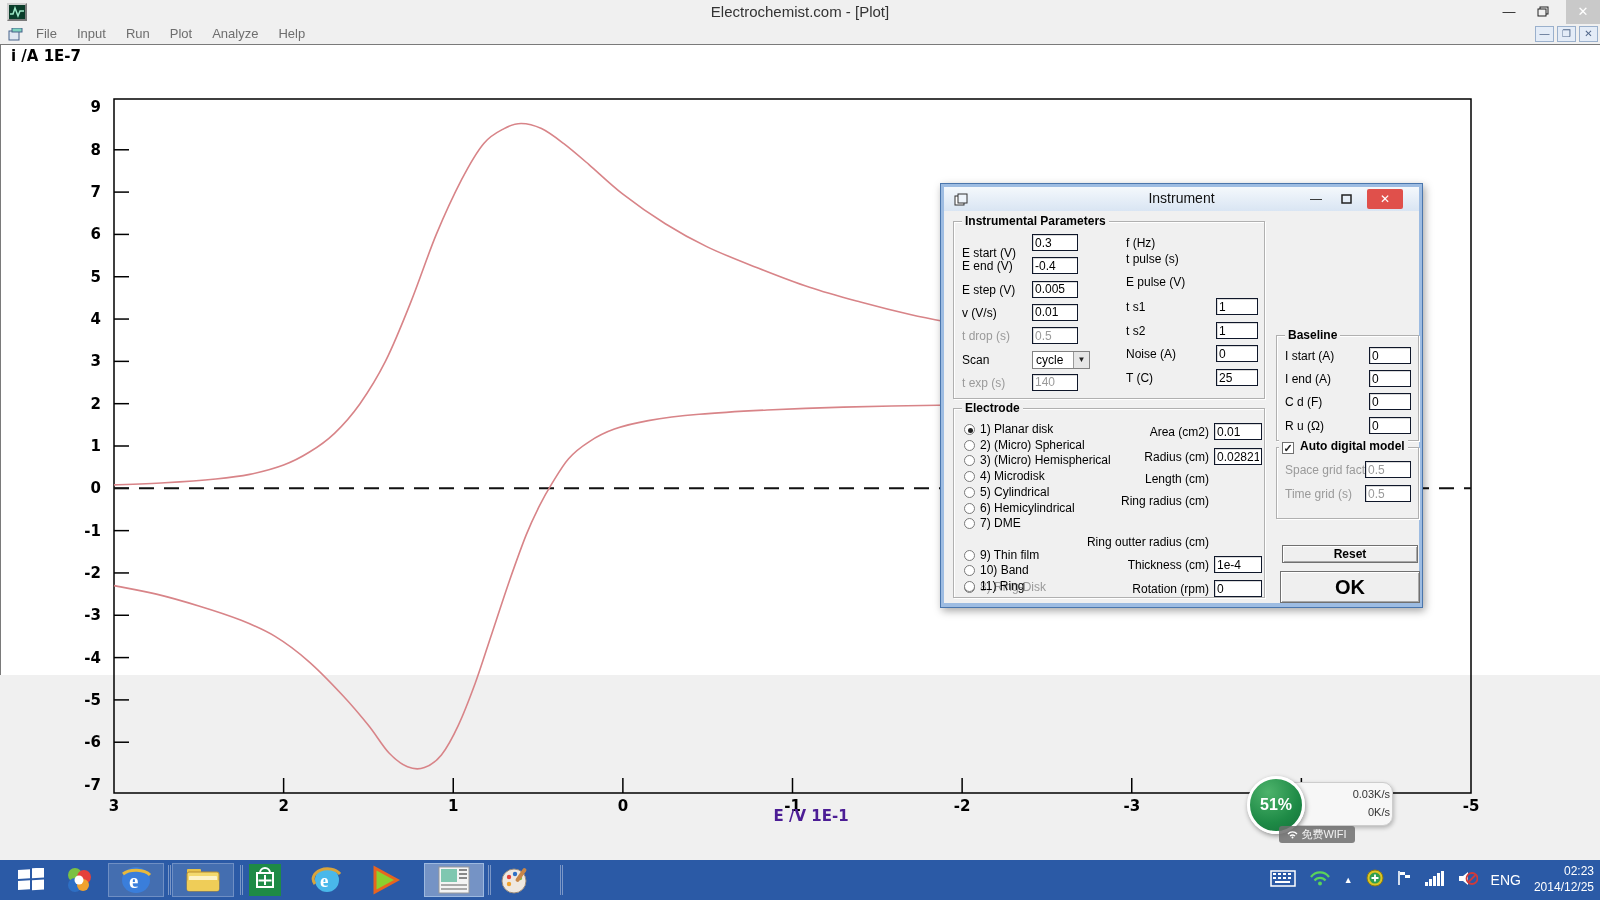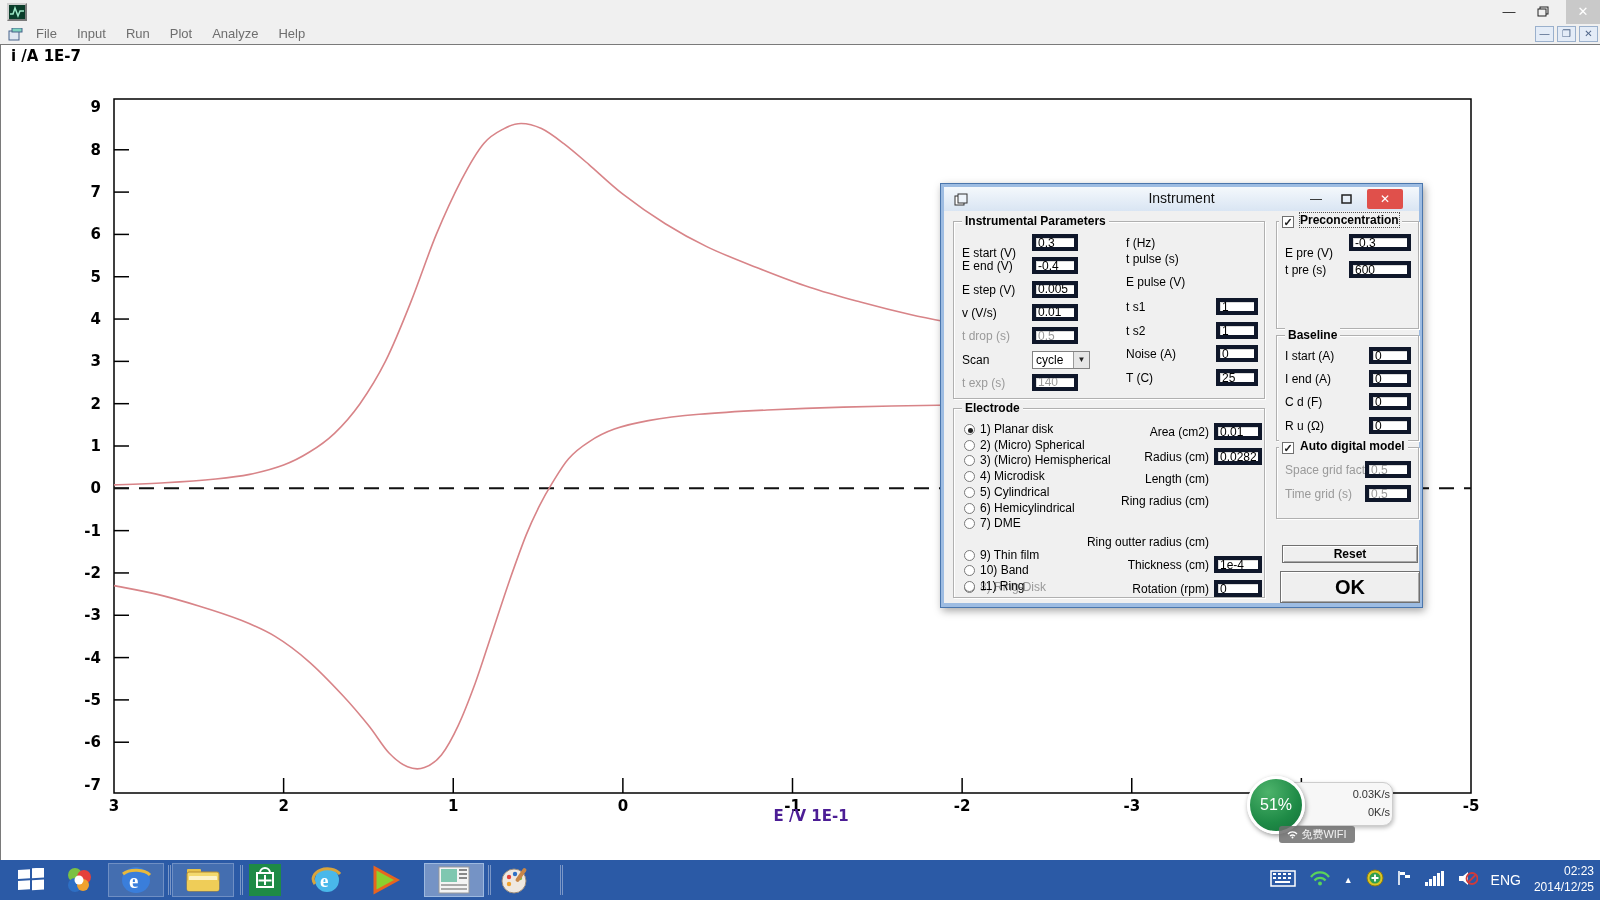--- a/index.html
+++ b/index.html
@@ -14,21 +14,21 @@
   .cap-btn { position:absolute; top:0; width:34px; height:24px; text-align:center; line-height:24px; color:#222; font-size:13px; }
   #btn-close-main { background:#c9c9c9; color:#fff; }
   #menubar { position:absolute; left:0; top:24px; width:1600px; height:20px; background:#f0f0f0; }
   #mdi-icon { position:absolute; left:8px; top:3px; width:15px; height:13px; }
   .menu-item { display:inline-block; padding:2px 10px; font-size:13px; color:#6e6e6e; }
   #menu-items { position:absolute; left:26px; top:0; }
   .mdi-btn { position:absolute; top:2px; width:19px; height:16px; background:#e4ecf7; border:1px solid #9ab0cc; color:#51678a;
              font-size:10px; text-align:center; line-height:14px; }
 
   
-  #client { position:absolute; left:0; top:44px; width:1600px; height:856px; background:#fff;
+  #client { position:absolute; left:0; top:44px; width:1600px; height:631px; background:#fff;
             border-top:1px solid #7a7a7a; border-left:1px solid #7a7a7a;padding-left:44px; }
   #y-axis-title { position:absolute; left:10px; top:2px; font-size:15px; font-weight:bold; color:#000; font-family:"DejaVu Sans",sans-serif; }
   #x-axis-title { position:absolute; left:700px; top:762px; width:220px; text-align:center; font-size:15px; font-weight:bold; color:#4c1d95; font-family:"DejaVu Sans",sans-serif; }
   #plot-svg { position:absolute; left:0; top:0; }
   .tick-label-y { position:absolute; width:40px; text-align:right; font-size:15px; font-weight:bold; color:#000; font-family:"DejaVu Sans",sans-serif; }
   .tick-label-x { position:absolute; width:40px; text-align:center; font-size:15px; font-weight:bold; color:#000; font-family:"DejaVu Sans",sans-serif; }
 
   
   #dialog { position:absolute; left:940px; top:183px; width:483px; height:425px; background:#9dbce2;
             border:1px solid #4a76ad; box-shadow:2px 3px 8px rgba(0,0,0,.35); }
@@ -37,21 +37,21 @@
   #dlg-title-text { position:absolute; left:0; right:0; top:3px; text-align:center; font-size:14px; color:#111; }
   #dlg-icon { position:absolute; left:10px; top:5px; }
   .dlg-cap { position:absolute; top:2px; height:20px; text-align:center; color:#222; font-size:12px; line-height:20px; }
   #dlg-close { background:#e0504b; color:#fff; width:36px; border-radius:2px; }
   #dlg-body { position:absolute; left:3px; top:27px; right:3px; bottom:4px; background:#f0f0f0;padding-left:24px; }
 
   .groupbox { position:absolute; border:1px solid #b0b0b0; box-shadow:1px 1px 0 #ffffff inset, 1px 1px 0 #ffffff; }
   .group-title { position:absolute; top:-8px; left:8px; background:#f0f0f0; padding:0 3px; font-size:12px; font-weight:bold; color:#000; }
   .fld-label { position:absolute; font-size:12px; color:#000; white-space:nowrap; }
   .fld-label.dim, .radio-row.dim .radio-text { color:#9a9a9a; }
-  .win-input { position:absolute; height:17px; background:#fff; border:4px solid #0f172a;
+  .win-input { position:absolute; height:17px; background:#fff; border:1px solid #0f172a;
                box-shadow:inset 1px 1px 0 #d9d9d9; font-size:12px; font-family:"Liberation Sans",sans-serif;
                padding:0 2px; color:#000; }
   .win-input.dim { color:#9a9a9a; }
   .combo { position:absolute; height:18px; background:#fff; border:1px solid #828282; font-size:12px; }
   .combo .val { position:absolute; left:3px; top:1px; }
   .combo .drop { position:absolute; right:0; top:0; width:16px; height:16px; background:#e6e6e6; border-left:1px solid #9a9a9a;
                  text-align:center; font-size:8px; line-height:16px; color:#222; }
   .radio-row { position:absolute; font-size:12px; color:#000; }
   .radio-circ { display:inline-block; width:11px; height:11px; border-radius:50%; background:#fff; border:1px solid #7a7a7a;
                 vertical-align:-2px; margin-right:5px; position:relative; }
@@ -63,21 +63,21 @@
   .win-btn { position:absolute; background:#efefef; border:1px solid #707070;
              box-shadow:inset 1px 1px 0 #ffffff, inset -1px -1px 0 #a8a8a8; text-align:center; color:#000; cursor:default; }
 
   
   #net-widget { position:absolute; left:1247px; top:776px; }
   #net-pill { position:absolute; left:28px; top:6px; width:118px; height:44px; background:#f7f7f7; border:1px solid #cdcdcd;
               border-radius:10px; box-shadow:1px 2px 4px rgba(0,0,0,.25); }
   #net-ball { position:absolute; left:0; top:0; width:58px; height:58px; border-radius:50%;
               background:radial-gradient(circle at 35% 25%, #4db36b, #1e8a46 60%, #14703a);
               border:3px solid #fff; box-shadow:1px 2px 5px rgba(0,0,0,.4); color:#fff; text-align:center;
-              line-height:52px; font-size:16px; font-weight:normal; }
+              line-height:52px; font-size:16px; font-weight:bold; }
   .net-row { position:absolute; left:36px; width:78px; font-size:11px; color:#333; text-align:right; }
   .net-arrow { position:absolute; left:20px; font-size:11px; font-weight:bold; }
   #wifi-pill { position:absolute; left:32px; top:50px; width:76px; height:17px; background:rgba(110,110,110,.85);
                border-radius:3px; color:#f2f2f2; font-size:11px; text-align:center; line-height:17px; }
 
   
   #taskbar { position:absolute; left:0; top:860px; width:1600px; height:40px; background:#2b5aa6; }
   .tb-slot { position:absolute; top:3px; height:34px; display:flex; align-items:center; justify-content:center; }
   .tb-open { border:1px solid #6f8fc4; background:rgba(255,255,255,.12); }
   .tb-active { border:1px solid #9db9e0; background:rgba(255,255,255,.35); }
@@ -90,20 +90,21 @@
 <body>
 
 <div id="screen">
 
   <div id="titlebar">
     <div id="app-icon">
       <svg width="16" height="14">
           <polyline points="1,9 4,9 6,3 9,11 11,6 15,6" fill="none" stroke="#9fe8c8" stroke-width="1.5"></polyline>
         </svg>
     </div>
+    <div id="title-text">Electrochemist.com - [Plot]</div>
     <div class="cap-btn" style="right:74px;">—</div>
     <div class="cap-btn" style="right:40px;">
       <svg width="12" height="11" style="margin-top:6px;">
           <rect x="3" y="1" width="8" height="7" fill="none" stroke="#222"></rect>
           <rect x="1" y="3" width="8" height="7" fill="#f0f0f0" stroke="#222"></rect>
         </svg>
     </div>
     <div class="cap-btn" id="btn-close-main" style="right:0px;">✕</div>
   </div>
 
@@ -249,29 +250,20 @@
           <div class="fld-label" style="left: 120px; top: 41px; width: 135px; text-align: right;">Radius (cm)</div>
           <input class="win-input" value="0.02821" style="left: 260px; top: 39px; width: 48px;">
           <div class="fld-label" style="left: 120px; top: 63px; width: 135px; text-align: right;">Length (cm)</div>
           <div class="fld-label" style="left: 120px; top: 85px; width: 135px; text-align: right;">Ring radius (cm)</div>
           <div class="fld-label" style="left: 120px; top: 126px; width: 135px; text-align: right;">Ring outter radius (cm)</div>
           <div class="fld-label" style="left: 120px; top: 149px; width: 135px; text-align: right;">Thickness (cm)</div>
           <input class="win-input" value="1e-4" style="left: 260px; top: 147px; width: 48px;">
           <div class="fld-label" style="left: 120px; top: 173px; width: 135px; text-align: right;">Rotation (rpm)</div>
           <input class="win-input" value="0" style="left: 260px; top: 171px; width: 48px;">
         </div>
-      <div class="groupbox" id="grp-precon" style="left:332px;top:10px;width:143px;height:108px;">
-        <span class="group-title" style="top:-9px;left:2px;background:#f0f0f0;">
-          <span class="checkbox">✓</span><span class="chk-label focus-dotted">Preconcentration</span>
-        </span>
-      <div class="fld-label" style="left: 8px; top: 24px;">E pre (V)</div>
-          <input class="win-input" value="-0.3" style="left: 72px; top: 12px; width: 62px;">
-          <div class="fld-label" style="left: 8px; top: 41px;">t pre (s)</div>
-          <input class="win-input" value="600" style="left: 72px; top: 39px; width: 62px;">
-        </div>
       <div class="groupbox" id="grp-baseline" style="left:332px;top:124px;width:143px;height:106px;">
         <span class="group-title">Baseline</span>
       <div class="fld-label" style="left: 8px; top: 13px;">I start (A)</div>
           <input class="win-input" value="0" style="left: 92px; top: 11px; width: 42px;">
           <div class="fld-label" style="left: 8px; top: 36px;">I end (A)</div>
           <input class="win-input" value="0" style="left: 92px; top: 34px; width: 42px;">
           <div class="fld-label" style="left: 8px; top: 59px;">C d (F)</div>
           <input class="win-input" value="0" style="left: 92px; top: 57px; width: 42px;">
           <div class="fld-label" style="left: 8px; top: 83px;">R u  (Ω)</div>
           <input class="win-input" value="0" style="left: 92px; top: 81px; width: 42px;">

